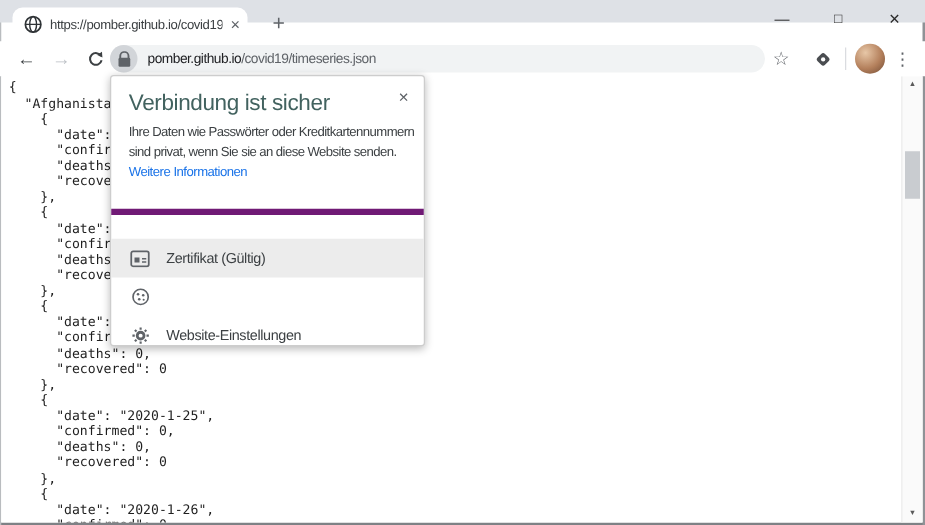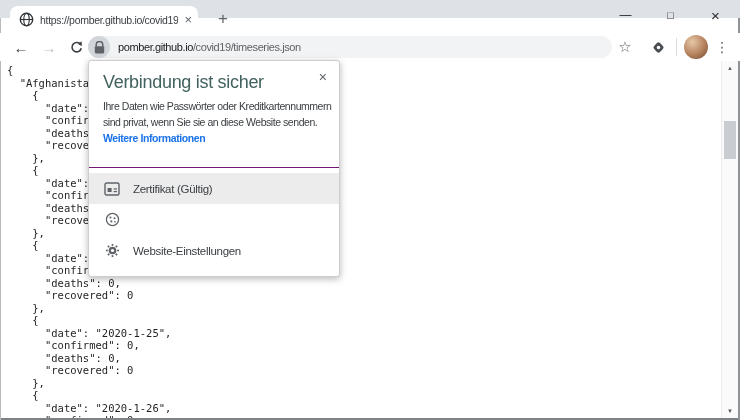--- a/index.html
+++ b/index.html
@@ -50,22 +50,22 @@
   .sb-up{top:0;}
   .sb-down{bottom:0;}
   .sb-thumb{position:absolute;left:2px;right:2px;top:60px;height:38px;background:#c9ccd0;}
   
   .popup{position:absolute;left:88px;top:60px;width:252px;height:217px;background:#fff;box-sizing:border-box;
          border:1px solid #cdcdcd;border-radius:3px;box-shadow:0 2px 7px rgba(0,0,0,.28);z-index:5;}
   .popup-close{position:absolute;top:9px;right:12px;font-size:14px;color:#5f6368;line-height:1;}
   .popup-title{position:absolute;left:14px;top:11px;font-size:18px;letter-spacing:-.3px;color:var(--secure,#42625f);}
   .popup-body{position:absolute;left:14px;top:37px;font-size:10.5px;letter-spacing:-.45px;
               line-height:16px;color:#3c4043;white-space:nowrap;}
-  .popup-link{position:absolute;left:14px;top:71px;font-size:10.5px;letter-spacing:-.4px;color:var(--link,#1a73e8);font-weight:bold;}
-  .popup-menu{position:absolute;left:0;right:0;top:106px;border-top:1px solid #701a75;padding-top:5px;text-align:right;}
+  .popup-link{position:absolute;left:14px;top:71px;font-size:10.5px;letter-spacing:-.4px;color:var(--link,#1a73e8);}
+  .popup-menu{position:absolute;left:0;right:0;top:106px;border-top:5px solid #701a75;padding-top:19px;text-align:right;}
   .menu-row{height:31px;display:flex;align-items:center;gap:13px;padding-left:15px;
             font-size:11.5px;letter-spacing:-.3px;color:#3c4043;}
   .menu-row .mi{width:16px;display:flex;justify-content:center;color:var(--icon,#5f6368);}
   .row-hover{background:var(--hover,#ececec);}
   
   .tooltip{position:absolute;left:150px;top:199px;height:18px;display:flex;align-items:center;
            padding:0 6px;background:#fdfdfd;border:1px solid #8f8f8f;font-size:9.5px;letter-spacing:-.25px;
            color:#3c4043;white-space:nowrap;z-index:10;box-sizing:border-box;}
 </style>
 </head>

